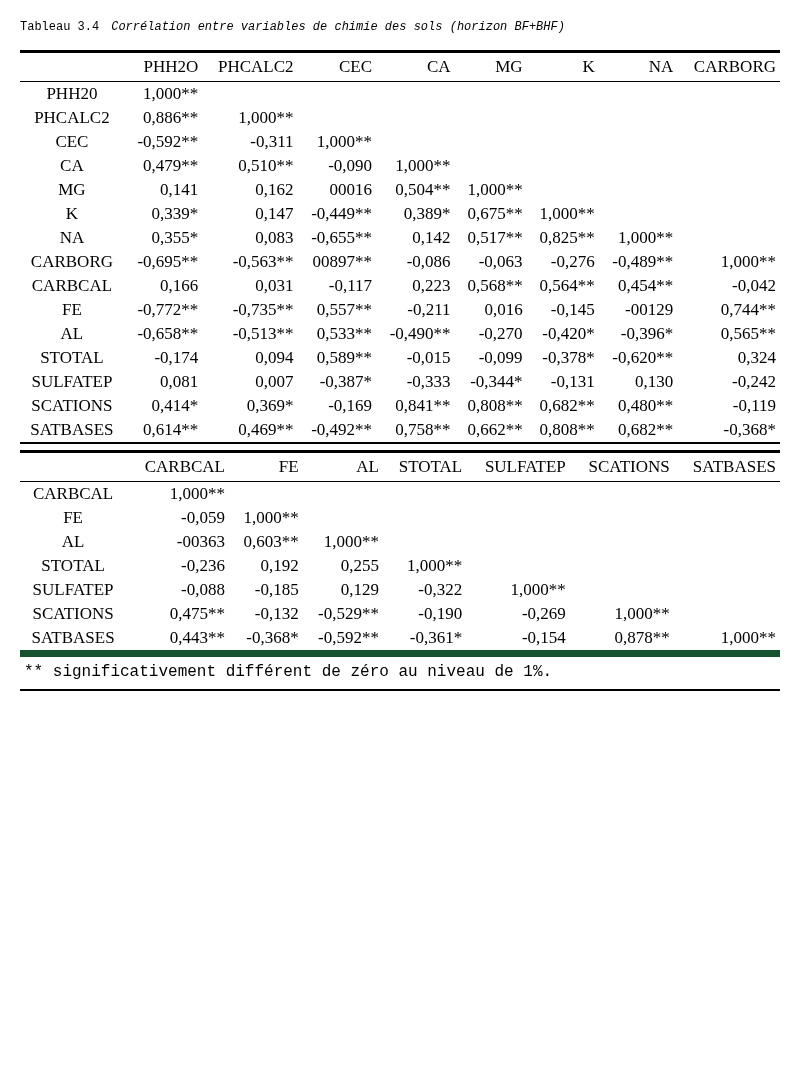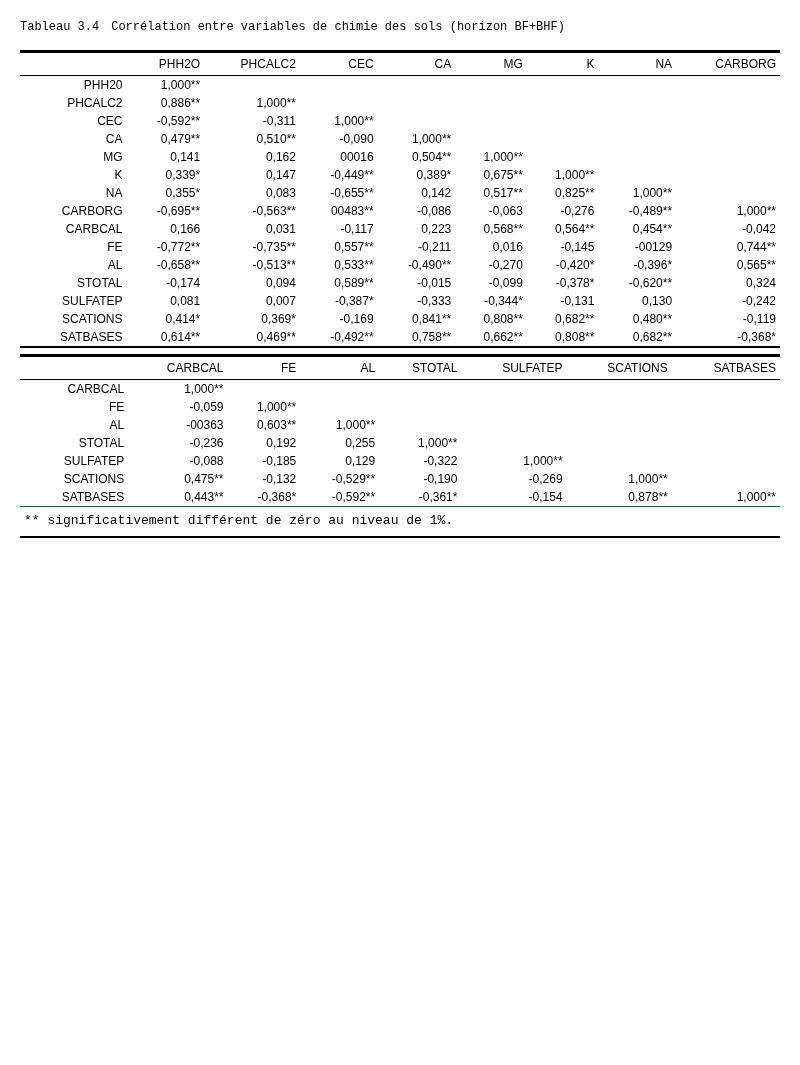--- a/index.html
+++ b/index.html
@@ -19,58 +19,59 @@
       font-family: 'Courier New', Courier, monospace;
       font-size: 12px;
     }
     .title-label {
       font-weight: normal;
       margin-right: 12px;
       white-space: nowrap;
     }
     .title-text {
       font-weight: normal;
+      font-style: italic;
     }
     .table-container {
       width: 100%;
       border-top: 2px solid #000;
       border-bottom: 2px solid #000;
       margin-bottom: 6px;
     }
     table {
       width: 100%;
       border-collapse: collapse;
-      font-family: Liberation Sans, sans-serif;
-      font-size: 12px;
+      font-family: Liberation Serif, serif;
+      font-size: 17px;
     }
     th, td {
       padding: 2px 4px;
       text-align: right;
       white-space: nowrap;
     }
     td:first-child, th:first-child {
-      text-align: right;
+      text-align: center;
     }
     .header-row th {
       border-bottom: 1px solid #000;
       border-top: 1px solid #000;
       font-weight: normal;
       padding-top: 4px;
       padding-bottom: 4px;
     }
     .bottom-section {
       border-top: 2px solid #000;
       margin-top: 2px;
     }
     .notes-section {
-      border-top: 1px solid #14532d;
+      border-top: 7px solid #14532d;
       border-bottom: 2px solid #000;
       padding: 6px 4px;
       font-family: 'Courier New', Courier, monospace;
-      font-size: 13px;
+      font-size: 16px;
     }
     .note-line {
       margin-bottom: 2px;
     }
     .bottom-space {
       height: 180px;
     }
   </style>
 </head>
 <body>
@@ -170,21 +171,21 @@
           <td>0,142</td>
           <td>0,517**</td>
           <td>0,825**</td>
           <td>1,000**</td>
           <td></td>
         </tr>
         <tr>
           <td>CARBORG</td>
           <td>-0,695**</td>
           <td>-0,563**</td>
-          <td>00483**</td>
+          <td>00897**</td>
           <td>-0,086</td>
           <td>-0,063</td>
           <td>-0,276</td>
           <td>-0,489**</td>
           <td>1,000**</td>
         </tr>
         <tr>
           <td>CARBCAL</td>
           <td>0,166</td>
           <td>0,031</td>

